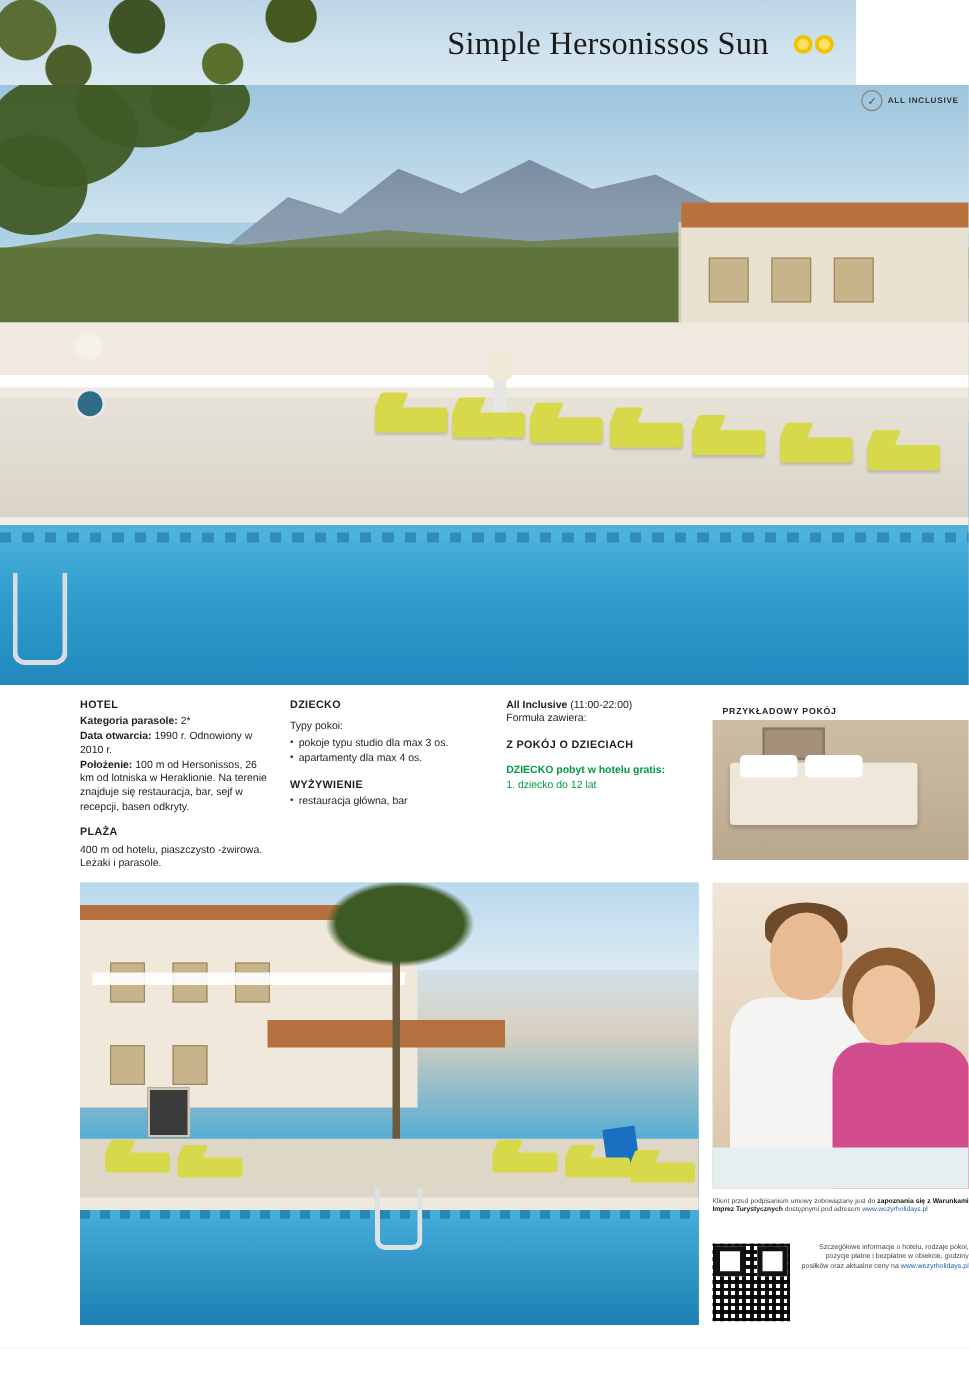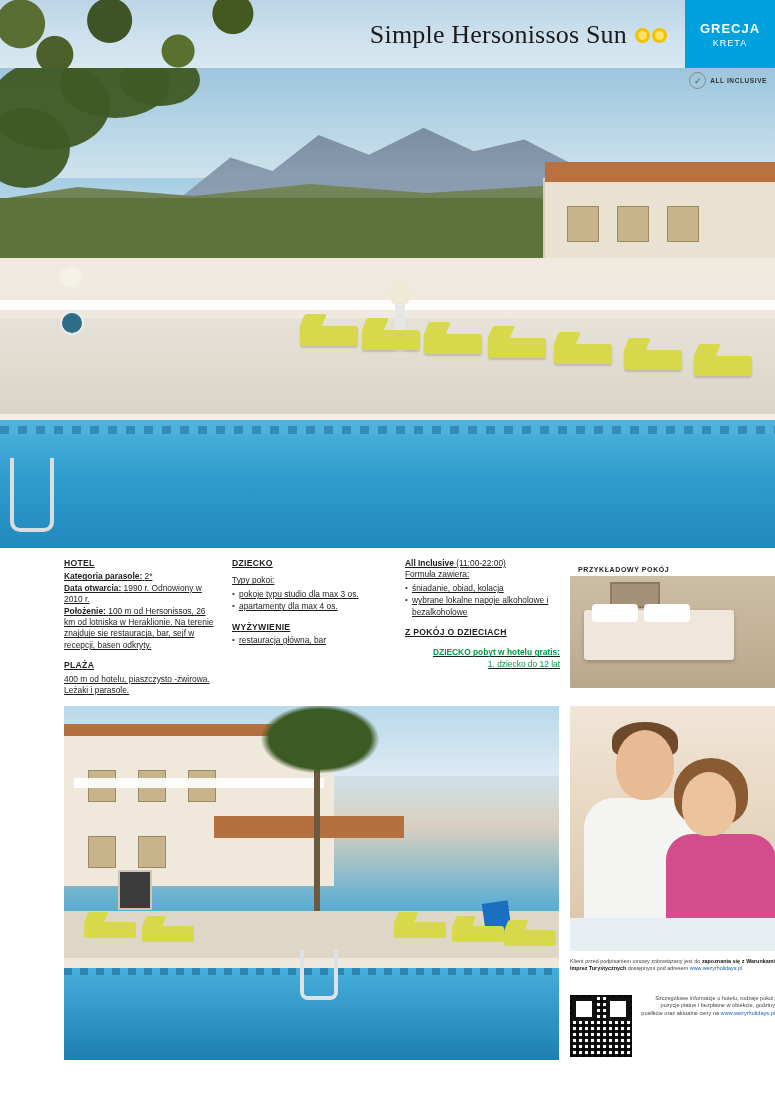--- a/index.html
+++ b/index.html
@@ -21,21 +21,21 @@
     background:
       radial-gradient(circle at 8% 80%, #4d5f2a 0 18px, transparent 19px),
       radial-gradient(circle at 16% 30%, #3f5426 0 22px, transparent 23px),
       radial-gradient(circle at 26% 75%, #59702f 0 16px, transparent 17px),
       radial-gradient(circle at 34% 20%, #44591f 0 20px, transparent 21px),
       radial-gradient(circle at 3% 35%, #5a6e33 0 24px, transparent 25px),
       linear-gradient(to bottom,#bcd5e6 0%,#cfe2ee 60%,#d9e8f1 100%);
   }
   .title-wrap{
     position:absolute;right:108px;top:20px;text-align:right;
-    display:flex;align-items:center;gap:8px;
+    display:flex;align-items:center;gap:20px;
   }
   .hotel-title{
     font-family:"Liberation Serif", serif;
     font-size:26px;color:#1a1a1a;letter-spacing:.2px;white-space:nowrap;
   }
   .stars{display:flex;gap:2px;align-items:center;}
   .star{
     width:15px;height:15px;border-radius:50%;
     background:#f2c200;
     display:inline-block;position:relative;
@@ -134,31 +134,31 @@
     position:absolute;left:62px;top:200px;width:18px;height:18px;border-radius:50%;
     background:#f4f2e9;box-shadow:0 0 6px rgba(255,255,255,.9);
   }
   .lamp2{
     position:absolute;left:60px;top:243px;width:20px;height:20px;border-radius:50%;
     background:#2f6c86;border:2px solid #e8ecef;
   }
 
   
   .body-area{position:absolute;left:0;top:553px;width:775px;height:150px;}
-  .col{position:absolute;font-size:8.4px;line-height:11.4px;color:#1d1d1d;text-decoration:underline;}
+  .col{position:absolute;font-size:8.4px;line-height:11.4px;color:#1d1d1d;}
   .col1{left:64px;top:5px;width:150px;}
   .col2{left:232px;top:5px;width:160px;}
   .col3{left:405px;top:5px;width:155px;}
   .sec-head{font-size:8.6px;font-weight:bold;letter-spacing:.3px;margin-bottom:2px;}
   .sec-head.spaced{margin-top:9px;}
   b.lbl{font-weight:bold;}
   ul.dots{list-style:none;margin:2px 0 0 0;padding:0;}
   ul.dots li{position:relative;padding-left:7px;margin-bottom:1px;}
   ul.dots li:before{content:"•";position:absolute;left:0;top:-1px;font-size:8px;color:#333;}
-  .green{color:#009a44;text-align:right;}
+  .green{color:#009a44;}
   .justify{text-align:justify;}
 
   
   .room-card{position:absolute;left:570px;top:558px;width:205px;height:130px;}
   .room-label{
     position:absolute;left:8px;top:8px;font-size:7px;font-weight:bold;letter-spacing:.6px;color:#222;z-index:3;
   }
   .room-photo{
     position:absolute;left:0;top:18px;width:205px;height:112px;
     background:linear-gradient(to bottom,#cdbda6 0%,#c6b49b 45%,#b9a78d 100%);
@@ -254,24 +254,20 @@
   <div class="header">
     <div class="hero-strip">
       <div class="leafy"></div>
     </div>
     <div class="title-wrap">
       <div class="hotel-title">Simple Hersonissos Sun</div>
       <div class="stars">
         <span class="star"></span>
         <span class="star"></span>
       </div>
-    </div>
-    <div class="country-box">
-      <div class="country-name">GRECJA</div>
-      <div class="country-region">KRETA</div>
     </div>
   </div>
 
   <div class="allincl-badge">
     <span class="ai-circle">✓</span>
     <span class="ai-text">ALL INCLUSIVE</span>
   </div>
 
   <div class="hero">
     <div class="sky"></div>
@@ -347,24 +343,20 @@
         <li>restauracja główna, bar</li>
       </ul>
     </div>
 
     <div class="col col3">
       <div>
         <b class="lbl">All Inclusive</b>
         <span>(11:00-22:00)</span>
       </div>
       <div>Formuła zawiera:</div>
-      <ul class="dots">
-        <li>śniadanie, obiad, kolacja</li>
-        <li>wybrane lokalne napoje alkoholowe i bezalkoholowe</li>
-      </ul>
       <div class="sec-head spaced">Z POKÓJ O DZIECIACH</div>
       <div class="green" style="margin-top:9px;font-weight:bold;">DZIECKO pobyt w hotelu gratis:</div>
       <div class="green">1. dziecko do 12 lat</div>
     </div>
   </div>
 
   <div class="room-card">
     <div class="room-label">PRZYKŁADOWY POKÓJ</div>
     <div class="room-photo">
       <div class="wall-art"></div>

